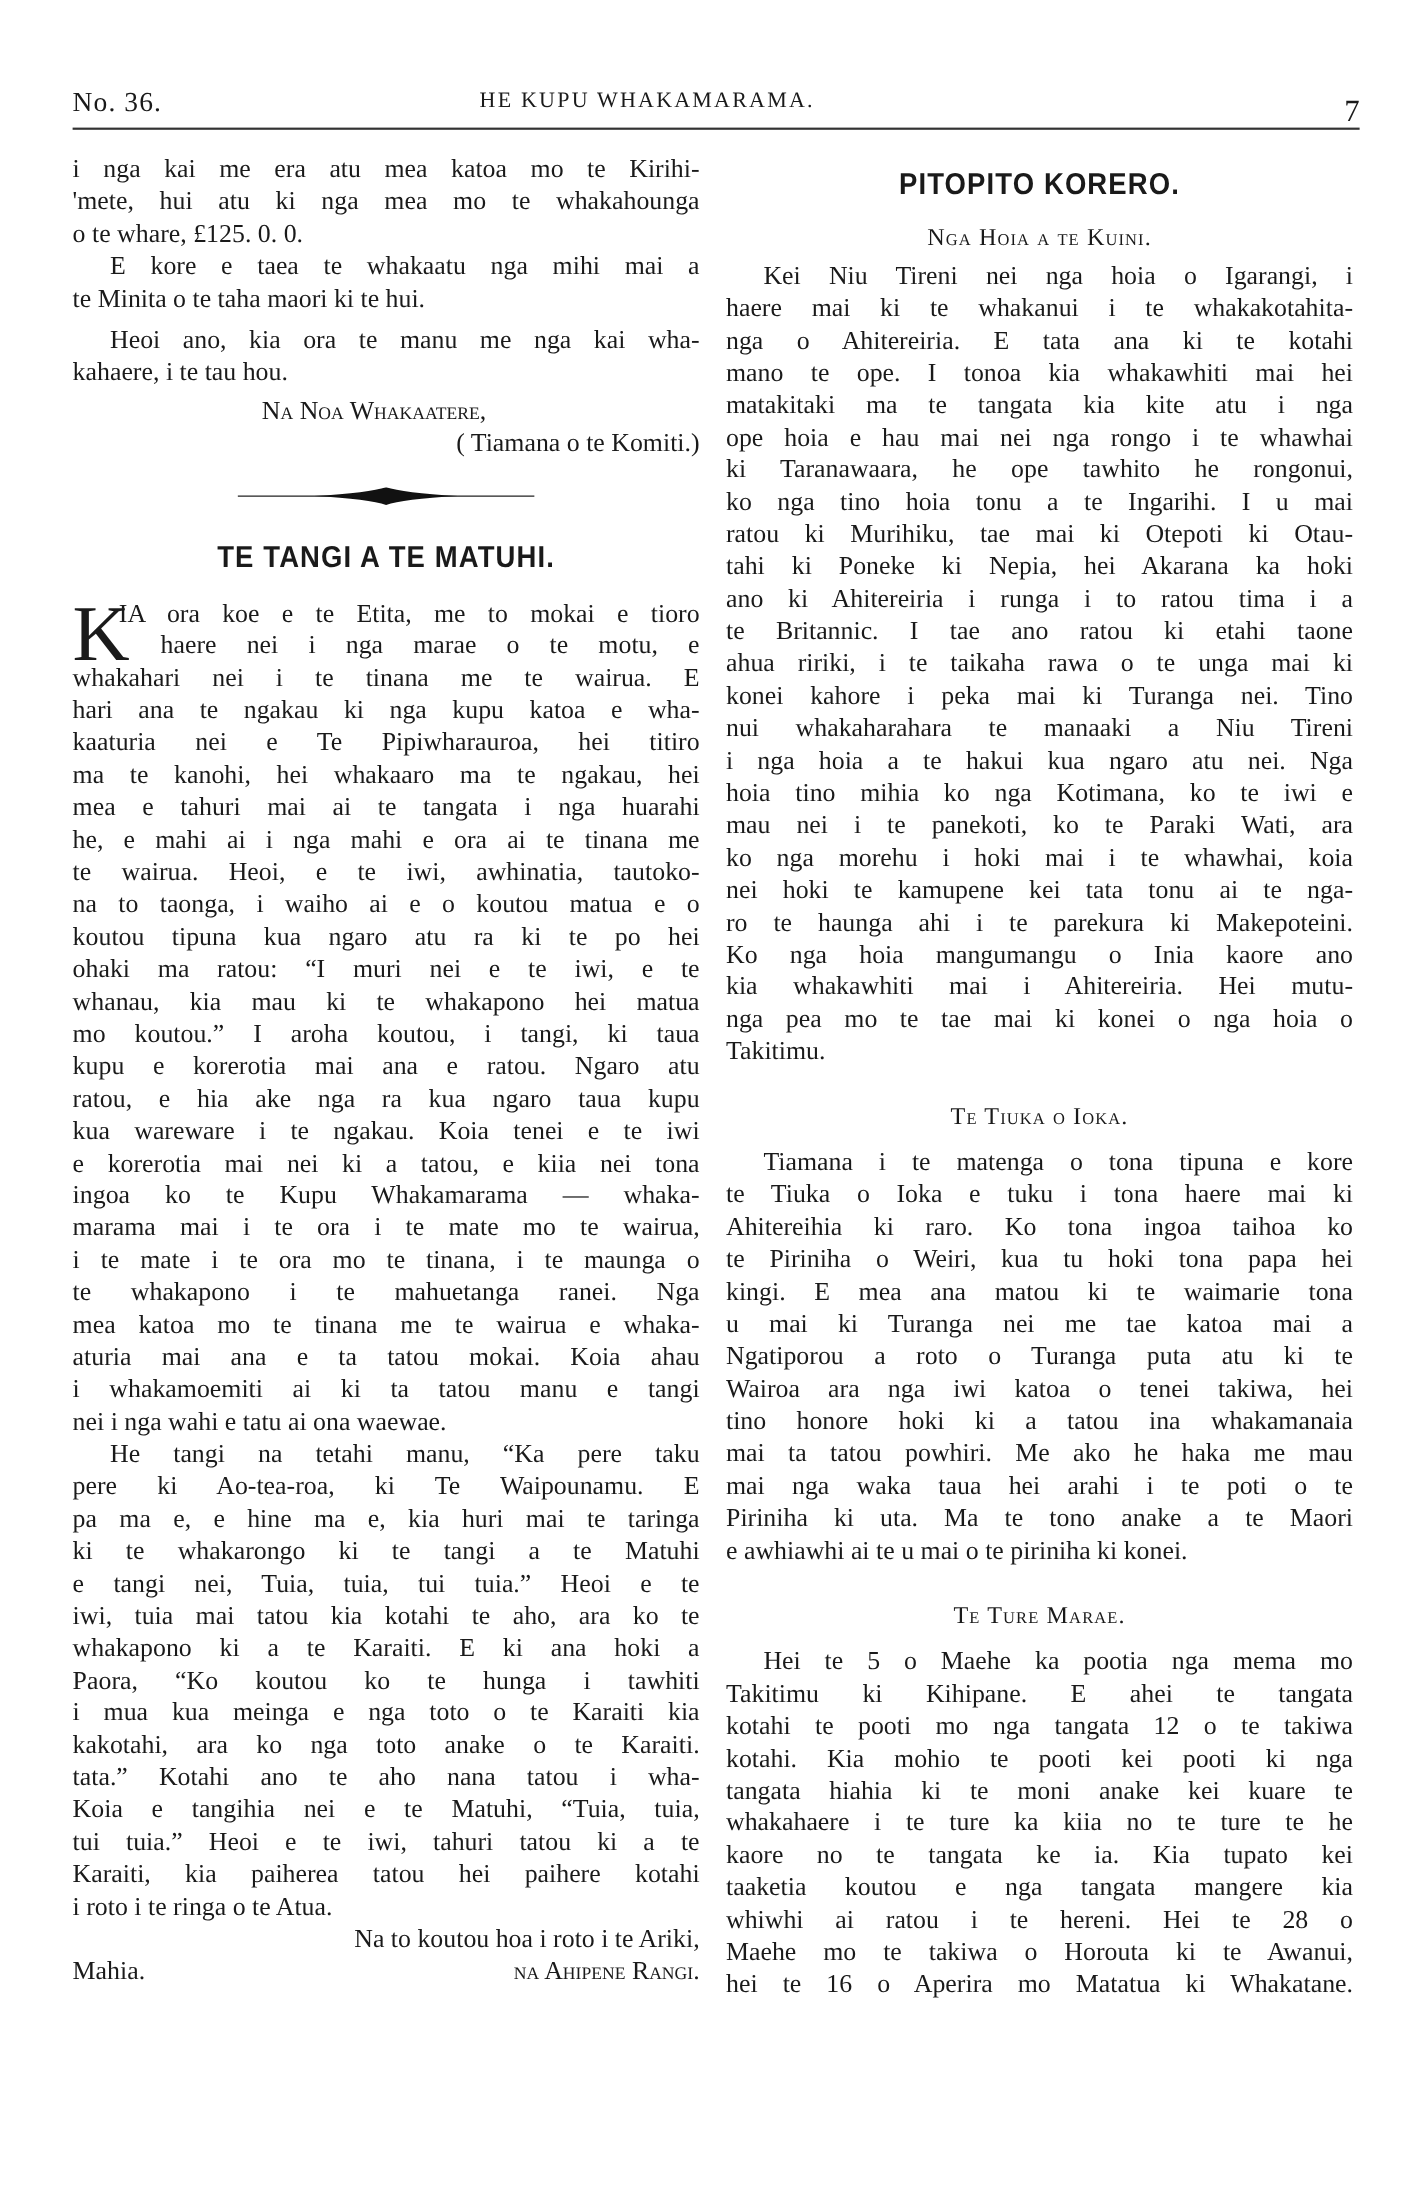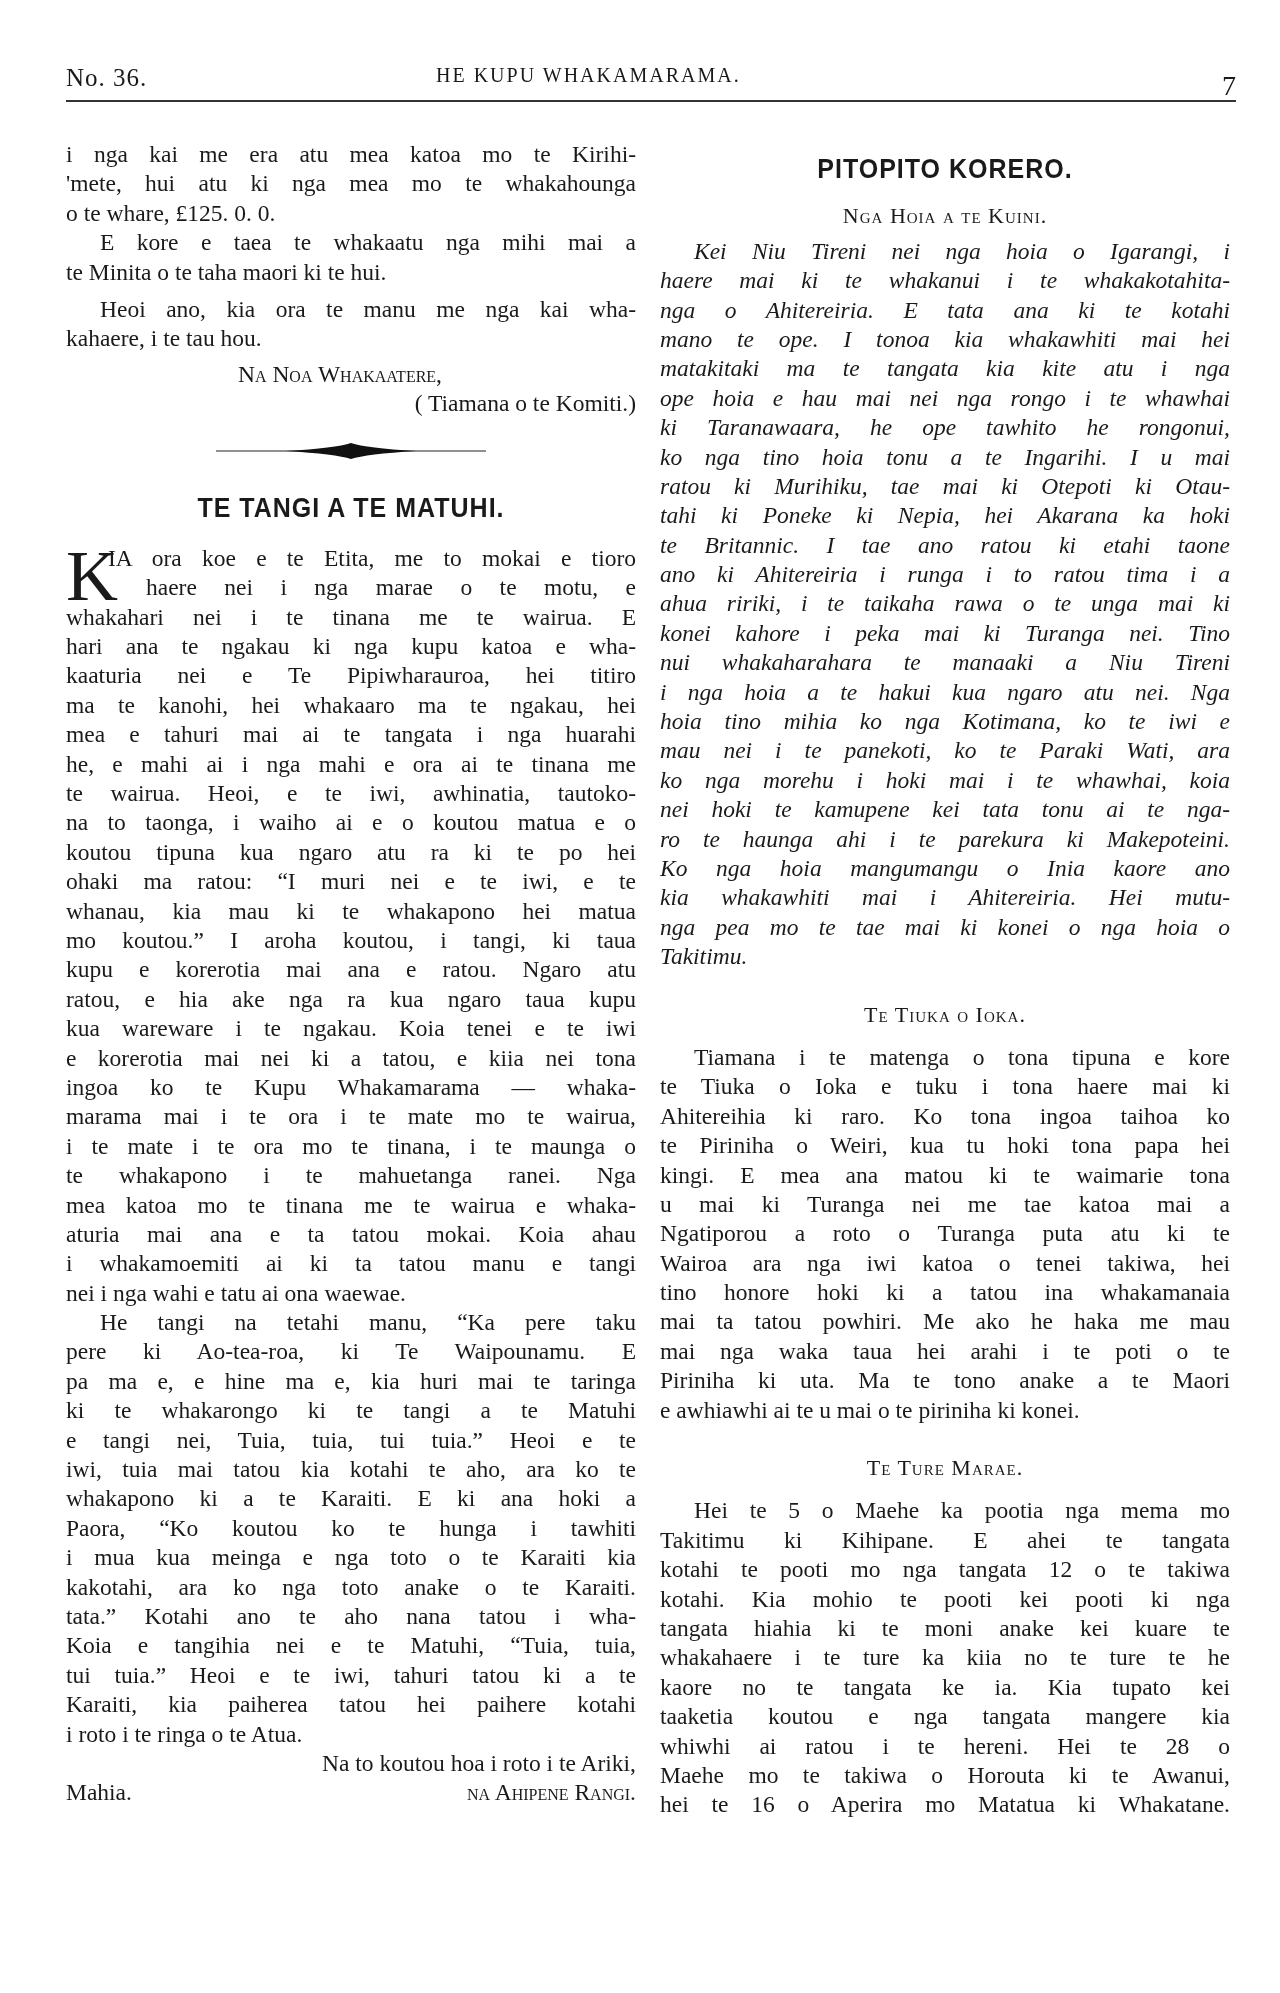--- a/index.html
+++ b/index.html
@@ -2,21 +2,21 @@
 <html><head>
   <meta charset="utf-8">
   <style>
     html, body { margin: 0; padding: 0; background: #ffffff; }
     body {
       width: 1280px; height: 1993px; position: relative; overflow: hidden;
       font-family: "Liberation Serif", "DejaVu Serif", serif;
       color: #1a1a1a;
     }
     .header {
-      position: absolute; left: 66px; top: 56px; width: 1170px; height: 50px; text-align: right;
+      position: absolute; left: 66px; top: 72px; width: 1170px; height: 50px; text-align: right;
     }
     .hdr-no { position: absolute; left: 0; top: 8px; font-size: 25px; letter-spacing: 1px; }
     .hdr-title { position: absolute; left: 370px; top: 8px; font-size: 20px; letter-spacing: 2px; }
     .hdr-page { position: absolute; right: 0; top: 14px; font-size: 28px; }
     .hdr-rule {
       position: absolute; left: 0; right: 0; top: 44px; height: 0;
       border-top: 2px solid #333;
     }
     .col { position: absolute; top: 140px; font-size: 23.5px; line-height: 29.4px; }
     .col-left { left: 66px; width: 570px; }
@@ -129,33 +129,33 @@
       <span>Mahia.</span>
       <span class="sc">na Ahipene Rangi.</span>
     </div>
   </div>
 </div>
 
 <div class="col col-right">
   <div class="heading-bold" style="margin-top:14px;">PITOPITO KORERO.</div>
 
   <div class="subhead" style="margin-top:18px; height:29.4px;">Nga Hoia a te Kuini.</div>
-  <div style="margin-top:6px;font-style:italic;">
+  <div style="margin-top:6px;">
     <span class="line indent">Kei Niu Tireni nei nga hoia o Igarangi, i</span>
     <span class="line">haere mai ki te whakanui i te whakakotahita-</span>
     <span class="line">nga o Ahitereiria.   E tata ana ki te kotahi</span>
     <span class="line">mano te ope.   I tonoa kia whakawhiti mai hei</span>
     <span class="line">matakitaki ma te tangata kia kite atu i nga</span>
     <span class="line">ope hoia e hau mai nei nga rongo i te whawhai</span>
     <span class="line">ki Taranawaara, he ope tawhito he rongonui,</span>
     <span class="line">ko nga tino hoia tonu a te Ingarihi.   I u mai</span>
     <span class="line">ratou ki Murihiku, tae mai ki Otepoti ki Otau-</span>
     <span class="line">tahi ki Poneke ki Nepia, hei Akarana ka hoki</span>
+    <span class="line">ano ki Ahitereiria i runga i to ratou tima i a</span>
     <span class="line">te Britannic.   I tae ano ratou ki etahi taone</span>
-    <span class="line">ano ki Ahitereiria i runga i to ratou tima i a</span>
     <span class="line">ahua ririki, i te taikaha rawa o te unga mai ki</span>
     <span class="line">konei kahore i peka mai ki Turanga nei.  Tino</span>
     <span class="line">nui whakaharahara te manaaki a Niu Tireni</span>
     <span class="line">i nga hoia a te hakui kua ngaro atu nei.   Nga</span>
     <span class="line">hoia tino mihia ko nga Kotimana, ko te iwi e</span>
     <span class="line">mau nei i te panekoti, ko te Paraki Wati, ara</span>
     <span class="line">ko nga morehu i hoki mai i te whawhai, koia</span>
     <span class="line">nei hoki te kamupene kei tata tonu ai te nga-</span>
     <span class="line">ro te haunga ahi i te parekura ki Makepoteini.</span>
     <span class="line">Ko nga hoia mangumangu o Inia kaore ano</span>

